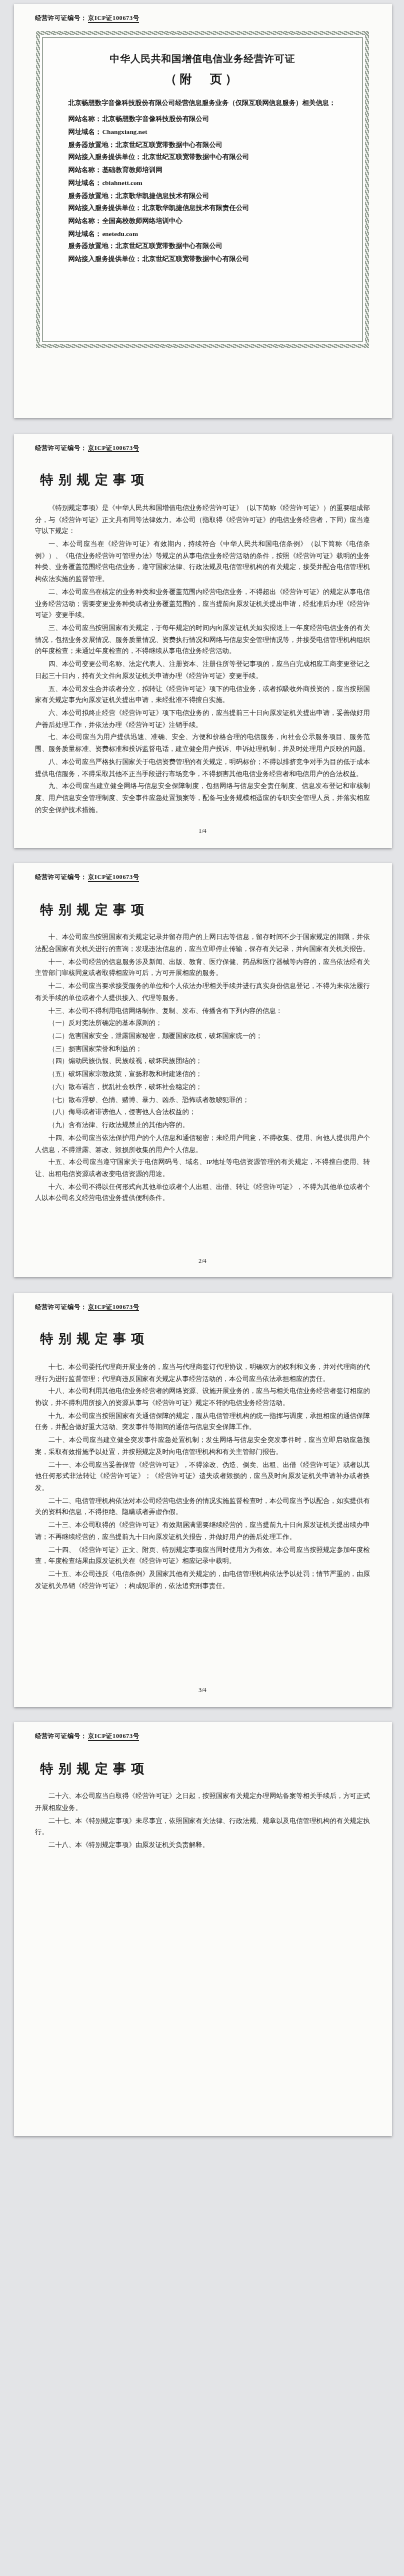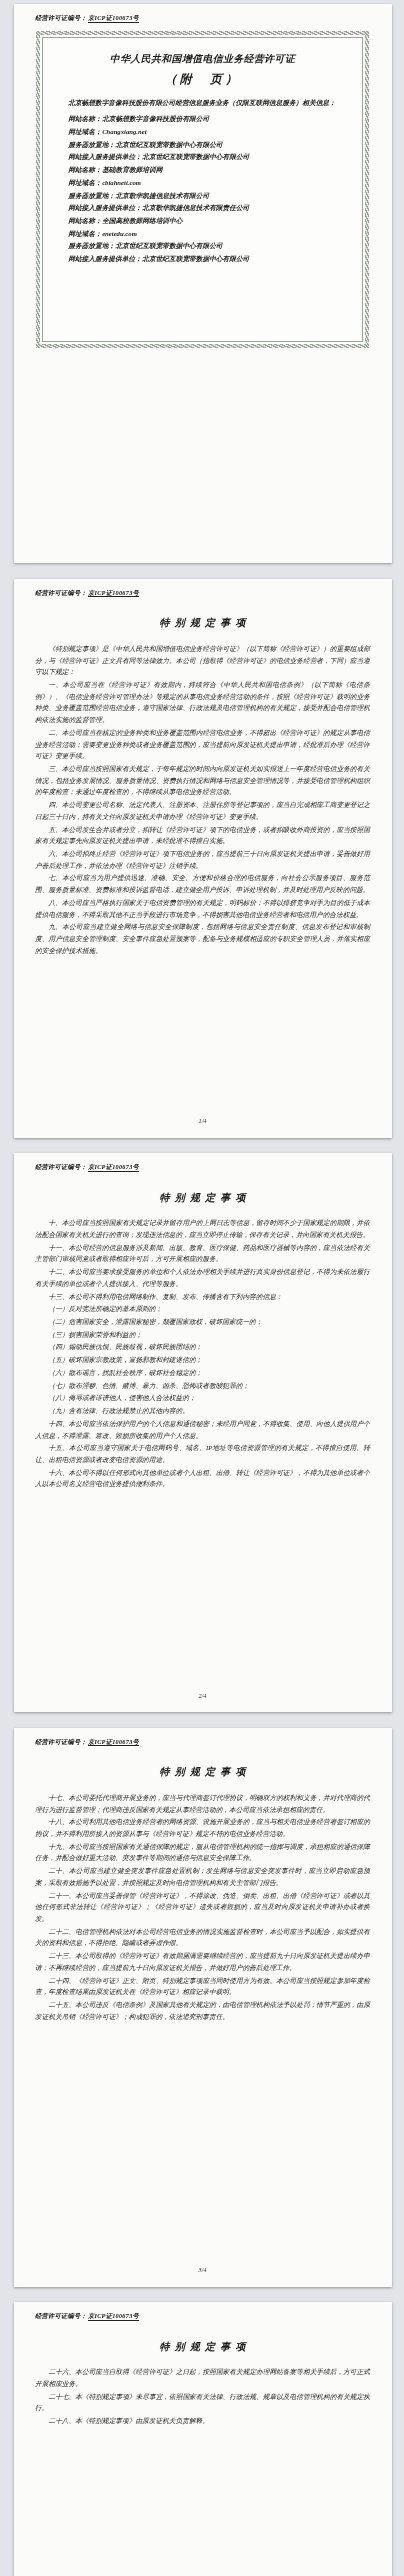--- a/index.html
+++ b/index.html
@@ -14,28 +14,27 @@
     width: 405px;
     box-sizing: border-box;
     padding: 4.1px 0 12.4px;
     display: flex;
     flex-direction: column;
     align-items: center;
     gap: 15.5px;
   }
   .sheet {
     width: 378px;
-    height: 559px;
+    height: 414px;
     background: #fbfbf9;
     box-shadow: 0 0.5px 2.6px rgba(50,50,55,.45);
     position: relative;
     box-sizing: border-box;
     padding: 10.3px 21.6px 0;
     overflow: hidden;
-    font-style: italic;
   }
   .hdr {
     font-size: 6.2px;
     font-weight: 700;
     color: #141414;
     letter-spacing: 0.3px;
   }
   .hdr .lic-no {
     border-bottom: 0.5px solid #222;
     padding-bottom: 0.5px;
@@ -80,22 +79,22 @@
   .entry {
     font-size: 6.7px;
     font-weight: 700;
     line-height: 1.9;
     text-align: justify;
   }
   .entry .entry-label { margin-right: 0.5px; }
   
   .prov-title {
     margin: 18.5px 0 12.4px;
-    text-align: center;
-    font-size: 10px;
+    text-align: left;
+    font-size: 13px;
     font-weight: 700;
     letter-spacing: 5.2px;
     text-indent: 5.2px;
   }
   .prov-body .para {
     margin: 0 0 1px;
     font-size: 6.7px;
     line-height: 1.75;
     text-align: justify;
     text-indent: 2em;

